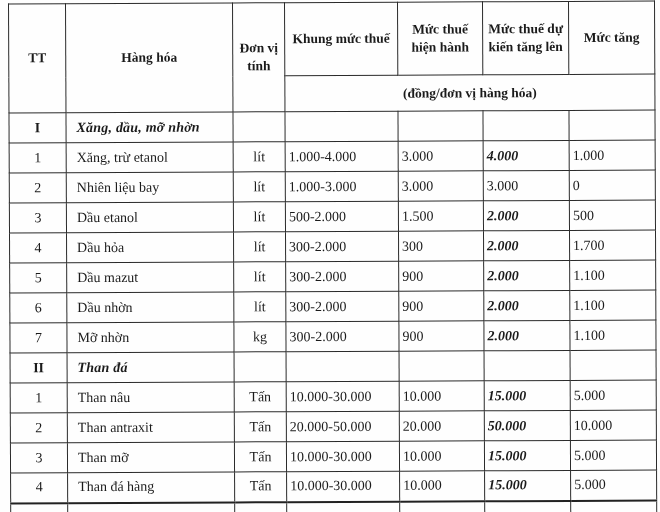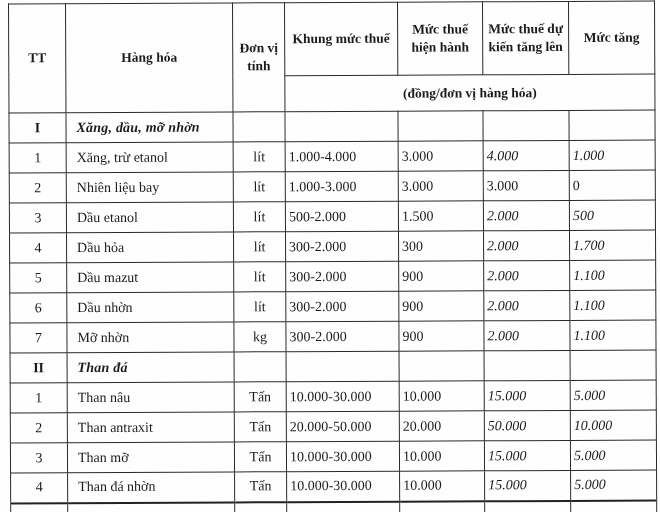--- a/index.html
+++ b/index.html
@@ -38,22 +38,22 @@
   }
   tr.header-row-1 { height: 73px; }
   tr.header-row-2 { height: 36px; }
   tbody tr { height: 30px; }
   tbody td { font-size: 14px; vertical-align: middle; }
   td.ctr { text-align: center; }
   td.name { text-align: left; padding-left: 10px; }
   td.num { text-align: left; padding-right: 9px; }
   tr.section-row td { font-weight: bold; }
   tr.section-row td.name { letter-spacing: 0.2px; font-style: italic; }
-  td.proposed.emph { font-weight: normal; font-style: italic; }
-  td.increase.emph { font-style: italic; }
+  td.proposed.emph { font-weight: bold; font-style: italic; }
+  td.increase.emph { }
   tr.partial-row { height: 14px; }
   tr.partial-row td { border-top: 2px solid #222; }
 </style>
 </head>
 <body>
 
 <div class="page">
   <table class="tax-table">
     <colgroup>
       <col style="width:57px">
@@ -182,21 +182,21 @@
     <td class="ctr tt">3</td>
     <td class="name">Than mỡ</td>
     <td class="ctr unit">Tấn</td>
     <td class="num range">10.000-30.000</td>
     <td class="num current">10.000</td>
     <td class="num proposed emph">15.000</td>
     <td class="num increase emph">5.000</td>
   </tr>
         <tr class="item-row">
     <td class="ctr tt">4</td>
-    <td class="name">Than đá nhờn</td>
+    <td class="name">Than đá hàng</td>
     <td class="ctr unit">Tấn</td>
     <td class="num range">10.000-30.000</td>
     <td class="num current">10.000</td>
     <td class="num proposed emph">15.000</td>
     <td class="num increase emph">5.000</td>
   </tr>
         <tr class="partial-row">
     <td class="ctr tt"></td>
     <td class="name"></td>
     <td class="ctr unit"></td>

